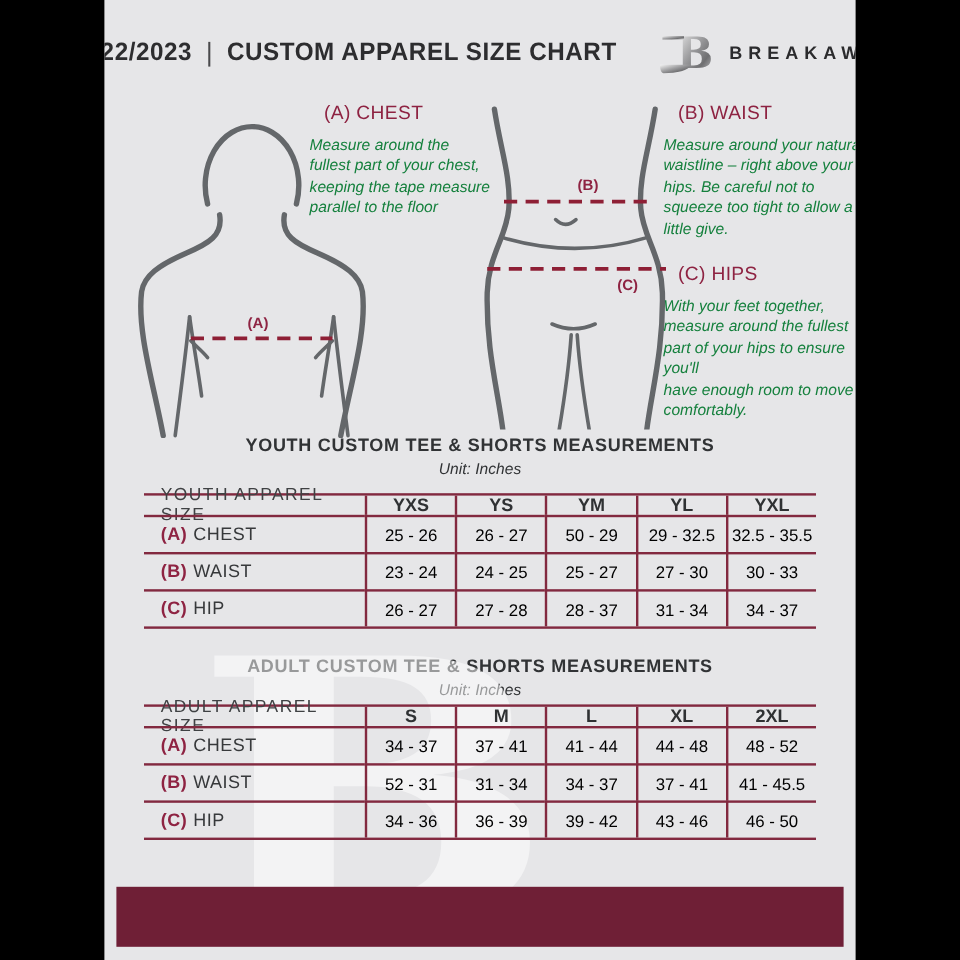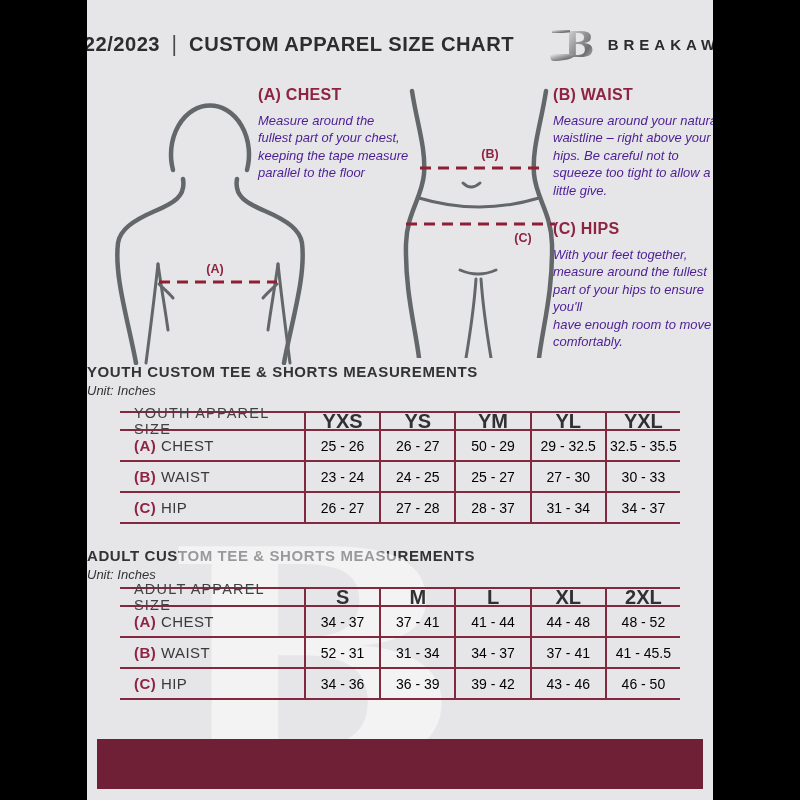--- a/index.html
+++ b/index.html
@@ -15,48 +15,48 @@
   .hdr-row{
     position:absolute;top:22px;left:0;width:626px;height:44px;
     display:flex;align-items:center;justify-content:center;gap:14px;
   }
   .hdr-title-group{display:flex;align-items:center;gap:12px;color:#2d2d2f;
     font-weight:800;font-size:21px;letter-spacing:.5px;transform:scaleX(.96);white-space:nowrap;}
   .hdr-divider{font-weight:400;color:#4a4a4c;font-size:22px;}
   .brand-group{display:flex;align-items:center;gap:14px;margin-left:10px;}
   .brand-name{font-weight:700;font-size:15px;letter-spacing:5px;color:#2b2b2d;white-space:nowrap;}
   
-  .guide-heading{font-weight:700;font-size:16px;color:#8e2342;letter-spacing:.3px;margin:0 0 8px 0;}
-  .guide-text{font-style:italic;font-size:13px;line-height:1.34;color:#4c1d95;margin:0;white-space:pre-line;}
+  .guide-heading{font-weight:400;font-size:16px;color:#8e2342;letter-spacing:.3px;margin:0 0 8px 12px;}
+  .guide-text{font-style:italic;font-size:13px;line-height:1.34;color:#15803d;margin:0;white-space:pre-line;}
   .chest-block{position:absolute;left:171px;top:86px;width:152px;}
   .waist-block{position:absolute;left:466px;top:86px;width:170px;}
   .hips-block{position:absolute;left:466px;top:220px;width:174px;}
   .fig-left{position:absolute;left:23px;top:80px;}
   .fig-mid{position:absolute;left:306px;top:86px;}
   .fig-stroke{fill:none;stroke:#64676a;stroke-width:4.5;stroke-linecap:round;}
   .fig-stroke-thin{fill:none;stroke:#64676a;stroke-width:3;stroke-linecap:round;}
   .dash-line{fill:none;stroke:#8e1f35;stroke-width:3.2;stroke-dasharray:11 7;stroke-linecap:butt;}
   .marker-label{font-family:"Liberation Sans",sans-serif;font-size:12.5px;font-weight:800;fill:#8e2342;}
   
-  .tbl-title-block{position:absolute;left:0;width:626px;text-align:left;color:#313335;}
+  .tbl-title-block{position:absolute;left:0;width:626px;text-align:center;color:#313335;}
   .tbl-title{font-weight:700;font-size:15px;letter-spacing:.6px;}
   .tbl-unit{font-style:italic;font-size:13px;margin-top:3px;}
   .size-table{
     position:absolute;left:33px;width:560px;display:grid;
     grid-template-columns:184px repeat(5,1fr);
     border-top:2px solid #82293f;border-bottom:2px solid #82293f;
     z-index:2;
   }
   .cell{height:29px;display:flex;align-items:center;justify-content:center;
     font-size:14px;color:#000000;}
   .cell.hrow{height:16px;}
   .cell.sep{border-left:2px solid #82293f;}
   .cell.rowsep{border-top:2px solid #82293f;}
   .cell.lbl{justify-content:flex-start;padding-left:14px;}
-  .size-head{font-weight:700;font-size:20px;color:#2f3133;}
+  .size-head{font-weight:700;font-size:15px;color:#2f3133;}
   .apparel-head{font-size:14.5px;letter-spacing:1.2px;color:#3f4143;}
   .row-label{font-size:15px;color:#37393b;letter-spacing:.4px;}
   .row-prefix{font-weight:800;color:#8e2342;margin-right:5px;}
   
   .watermark{
     position:absolute;left:75px;top:540px;font-family:"DejaVu Serif",serif;
     font-weight:700;font-size:300px;line-height:240px;color:rgba(255,255,255,.5);
     transform:scaleX(1.18);transform-origin:left top;z-index:1;pointer-events:none;
   }
   .footer-bar{position:absolute;left:10px;top:739px;width:606px;height:50px;background:#6f1f36;z-index:2;}

